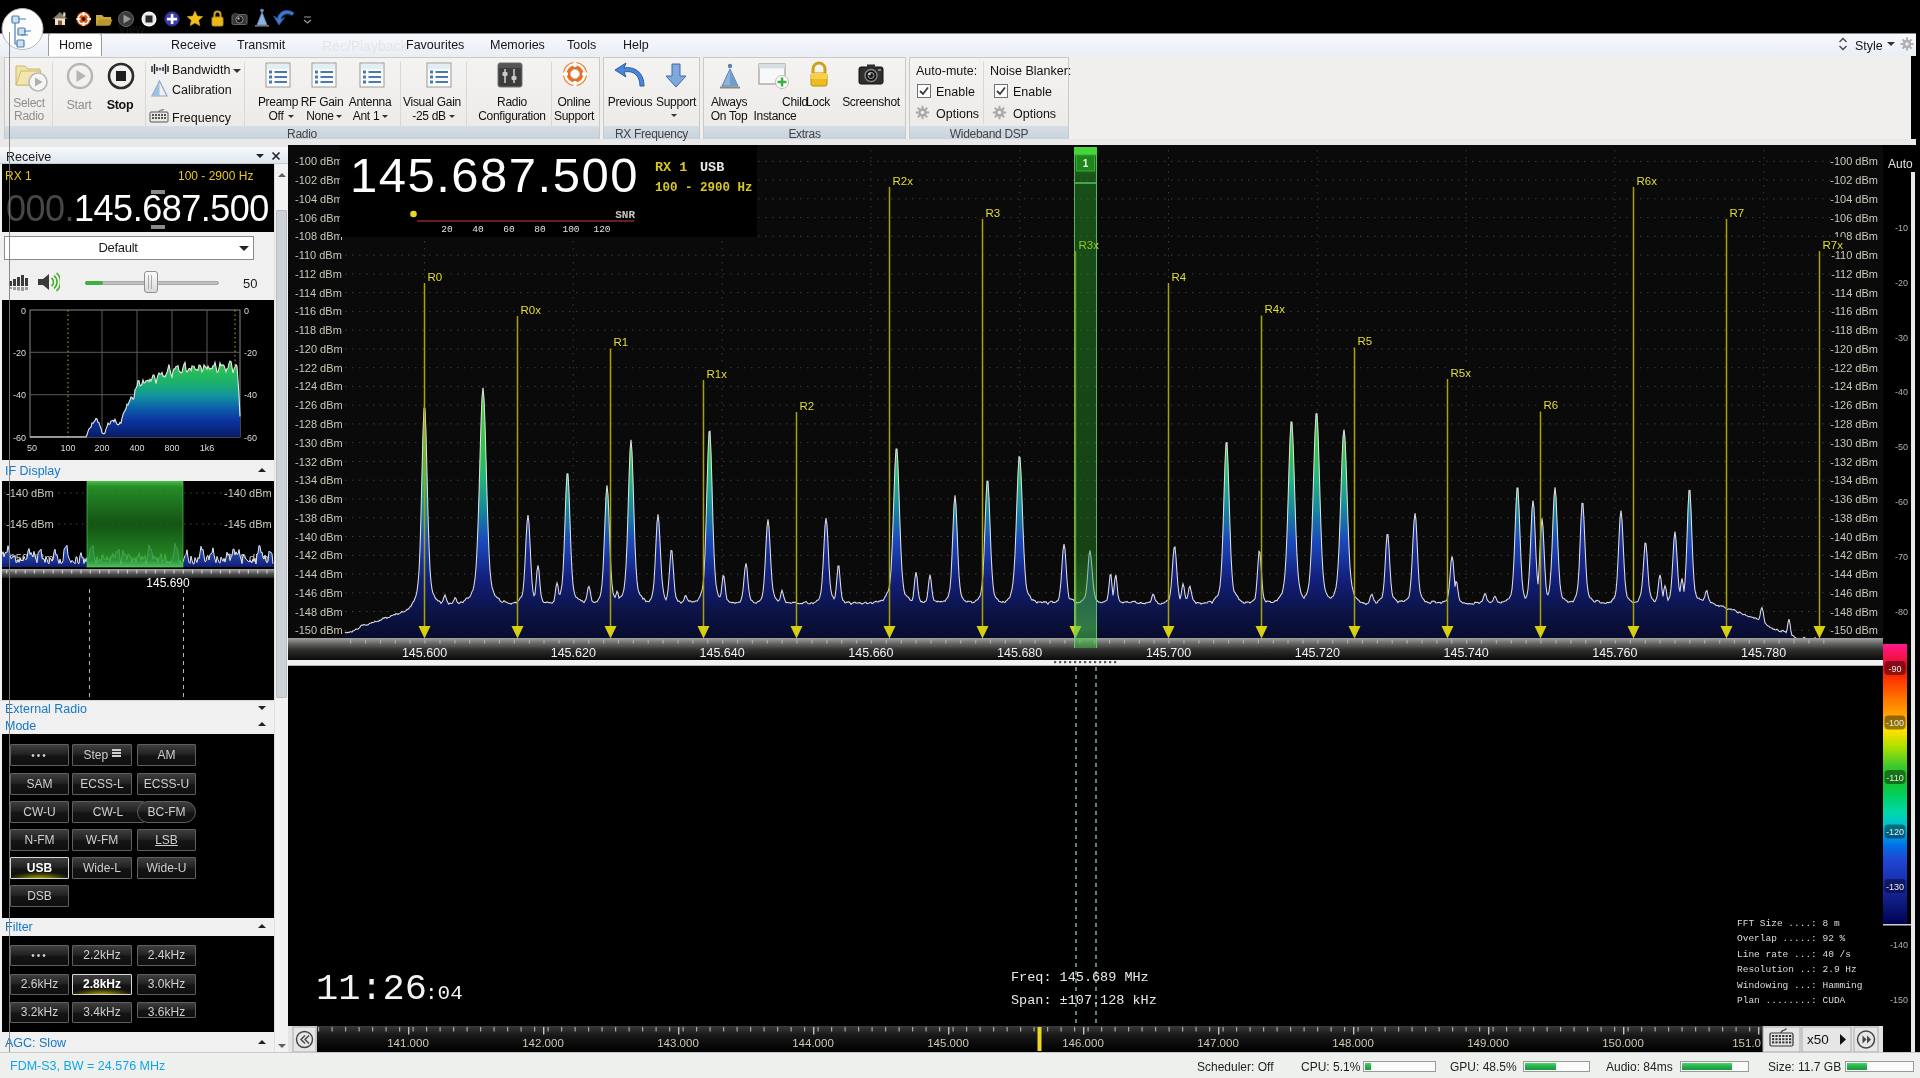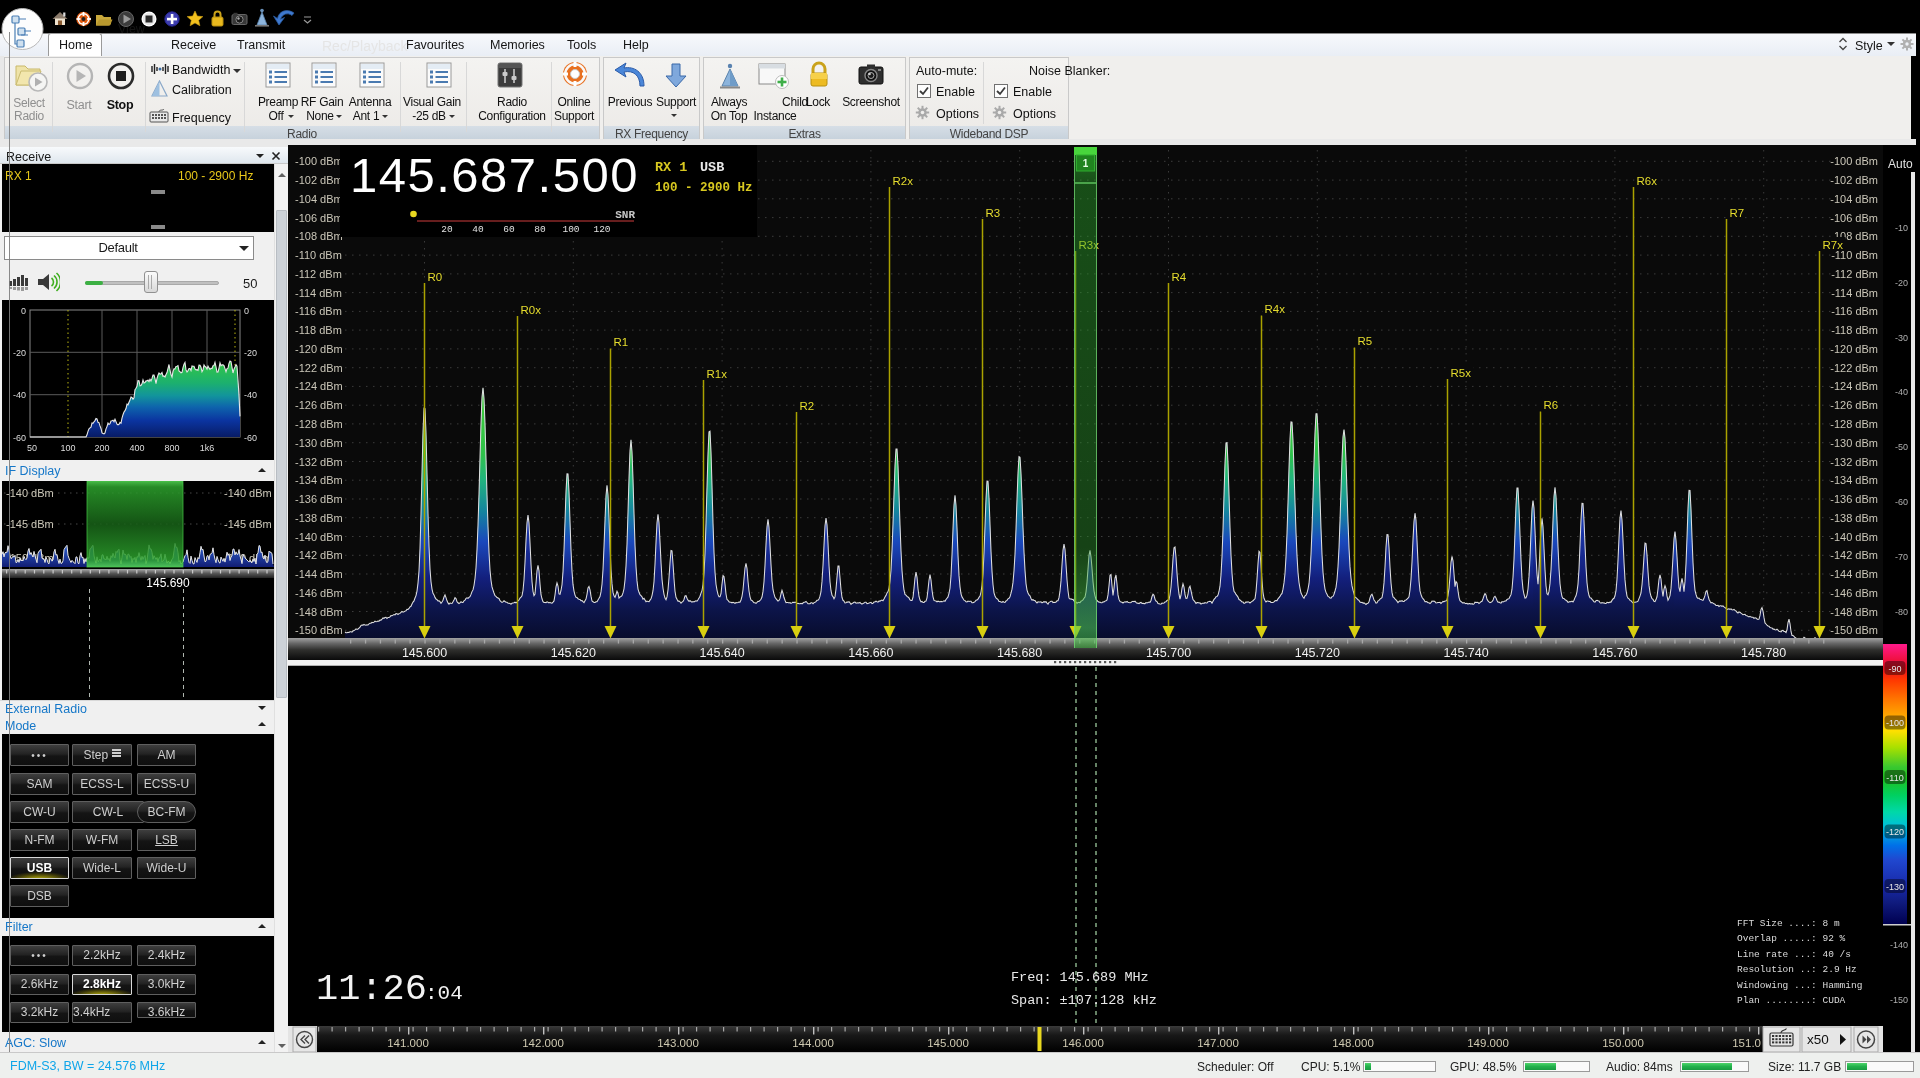--- a/index.html
+++ b/index.html
@@ -279,21 +279,21 @@
 <svg class="g" style="left:858;top:63" width="26" height="24" viewBox="0 0 26 24">
 <rect x="1" y="4" width="24" height="17" rx="2" fill="#2e2e2e" stroke="#111"></rect>
 <rect x="9" y="1.5" width="8" height="4" fill="#2e2e2e"></rect>
 <circle cx="13" cy="12.5" r="6" fill="#111" stroke="#888" stroke-width="1.4"></circle>
 <circle cx="13" cy="12.5" r="3" fill="#1a1a1a" stroke="#aaa"></circle>
 <circle cx="11.5" cy="11" r="1.3" fill="#cfcfcf"></circle>
       <rect x="20" y="6" width="3" height="2" fill="#888"></rect>
     </svg>
 <div style="position:absolute;left:771px;top:95px;width:200px;text-align:center;font-size:12px;color:#111;white-space:nowrap;letter-spacing:-0.3px;">Screenshot</div>
 <div style="position:absolute;left:916px;top:63.5px;font-size:12.5px;color:#111;white-space:nowrap;">Auto-mute:</div>
-<div style="position:absolute;left:990px;top:63.5px;font-size:12.5px;color:#111;white-space:nowrap;margin-left:39px;">Noise Blanker:</div>
+<div style="position:absolute;left:990px;top:63.5px;font-size:12.5px;color:#111;white-space:nowrap;">Noise Blanker:</div>
 <div style="position:absolute;left:983px;top:62px;width:1px;height:62px;background:#d8d8d8"></div>
 <svg class="g" style="left:917px;top:84px" width="14" height="14" viewBox="0 0 14 14">
 <rect x="0.5" y="0.5" width="13" height="13" fill="#fdfdfd" stroke="#707070"></rect>
 <path d="M3 7 L6 10 L11 3.5" fill="none" stroke="#3a3a3a" stroke-width="1.8"></path>
     </svg>
 <div style="position:absolute;left:936px;top:85px;font-size:12.5px;color:#111;white-space:nowrap;">Enable</div>
 <svg class="g" style="left:994px;top:84px" width="14" height="14" viewBox="0 0 14 14">
 <rect x="0.5" y="0.5" width="13" height="13" fill="#fdfdfd" stroke="#707070"></rect>
 <path d="M3 7 L6 10 L11 3.5" fill="none" stroke="#3a3a3a" stroke-width="1.8"></path>
     </svg>
@@ -331,20 +331,21 @@
 <div style="position:absolute;left:0px;top:147px;width:288px;height:905px;background:#f0f0f0"></div>
 <div style="position:absolute;left:0px;top:147px;width:288px;height:17px;background:linear-gradient(#f8fafc,#dfe7ee);border-bottom:1px solid #c8c8c8"></div>
 <div style="position:absolute;left:6px;top:149.5px;font-size:12.5px;color:#1a1a1a;white-space:nowrap;">Receive</div>
 <div style="position:absolute;left:256px;top:153.5px;width:0;height:0;border-left:4.5px solid transparent;border-right:4.5px solid transparent;border-top:4.5px solid #222"></div>
 <svg class="g" style="left:271;top:151" width="10" height="10" viewBox="0 0 10 10">
       <path d="M1.5 1.5 L8.5 8.5 M8.5 1.5 L1.5 8.5" stroke="#222" stroke-width="1.6"></path>
     </svg>
 <div style="position:absolute;left:2px;top:164px;width:272px;height:68px;background:#000"></div>
 <div style="position:absolute;left:5px;top:169px;font-size:12px;color:#e8c81a;white-space:nowrap;">RX 1</div>
 <div style="position:absolute;left:178px;top:169px;font-size:12px;color:#e8c81a;white-space:nowrap;">100 - 2900 Hz</div>
+<div style="position:absolute;left:6px;top:188px;width:266px;font-size:36px;color:#464646;white-space:nowrap;letter-spacing:-0.5px">000.<span style="color:#fff">145.687.500</span></div>
 <div style="position:absolute;left:151px;top:190px;width:14px;height:3.5px;background:#8a8a8a"></div>
 <div style="position:absolute;left:151px;top:225px;width:14px;height:3.5px;background:#8a8a8a"></div>
 <div style="position:absolute;left:4px;top:236px;width:250px;height:24px;background:#fff;border:1px solid #8a8a8a"></div>
 <div style="position:absolute;left:18px;top:240px;width:200px;text-align:center;font-size:13px;color:#1a1a1a;white-space:nowrap;letter-spacing:-0.3px;">Default</div>
 <div style="position:absolute;left:239px;top:245.5px;width:0;height:0;border-left:5px solid transparent;border-right:5px solid transparent;border-top:5px solid #222"></div>
 <svg class="g" style="left:8;top:271" width="22" height="22" viewBox="0 0 22 22">
 <g fill="#3a3a3a">
         <rect x="1" y="10" width="3" height="5"></rect>
         <rect x="5" y="8" width="3" height="7"></rect>
         <rect x="9" y="6" width="3" height="9"></rect>
@@ -505,21 +506,21 @@
 <div style="position:absolute;left:5px;top:920px;font-size:12.5px;color:#1577c8;white-space:nowrap;">Filter</div>
 <div style="position:absolute;left:258px;top:924px;width:0;height:0;border-left:4px solid transparent;border-right:4px solid transparent;border-bottom:4px solid #222"></div>
 <div style="position:absolute;left:2px;top:936px;width:272px;height:96px;background:#000"></div>
 <div style="position:absolute;background:linear-gradient(#3e3e3e,#232323 45%,#141414 55%,#0f0f0f);border:1px solid #5f5f5f;border-radius:1px;color:#cfcfcf;font-size:12px;text-align:center;left:10px;top:945px;width:59px;height:21px;line-height:19px;font-size:12px;"><span style="letter-spacing:2px;font-size:10px">•••</span></div>
 <div style="position:absolute;background:linear-gradient(#3e3e3e,#232323 45%,#141414 55%,#0f0f0f);border:1px solid #5f5f5f;border-radius:1px;color:#cfcfcf;font-size:12px;text-align:center;left:72px;top:945px;width:60px;height:21px;line-height:19px;font-size:12px;">2.2kHz</div>
 <div style="position:absolute;background:linear-gradient(#3e3e3e,#232323 45%,#141414 55%,#0f0f0f);border:1px solid #5f5f5f;border-radius:1px;color:#cfcfcf;font-size:12px;text-align:center;left:137px;top:945px;width:59px;height:21px;line-height:19px;font-size:12px;">2.4kHz</div>
 <div style="position:absolute;background:linear-gradient(#3e3e3e,#232323 45%,#141414 55%,#0f0f0f);border:1px solid #5f5f5f;border-radius:1px;color:#cfcfcf;font-size:12px;text-align:center;left:10px;top:973.5px;width:59px;height:21px;line-height:19px;font-size:12px;">2.6kHz</div>
 <div style="position:absolute;background:linear-gradient(#3e3e3e,#232323 45%,#141414 55%,#0f0f0f);border:1px solid #5f5f5f;border-radius:1px;color:#cfcfcf;font-size:12px;text-align:center;left:72px;top:973.5px;width:60px;height:21px;line-height:19px;font-size:12px;color:#fff;font-weight:bold;border-color:#d8d8d8;background:linear-gradient(#3e3e3e,#232323 45%,#141414 55%,#0f0f0f),radial-gradient(ellipse 80% 60% at 50% 105%,rgba(200,190,0,.95),rgba(120,110,0,.4) 55%,transparent 75%);background:radial-gradient(ellipse 80% 55% at 50% 108%,rgba(205,195,10,.95),rgba(120,110,0,.35) 55%,transparent 72%),linear-gradient(#3e3e3e,#232323 45%,#141414 55%,#0f0f0f);">2.8kHz</div>
 <div style="position:absolute;background:linear-gradient(#3e3e3e,#232323 45%,#141414 55%,#0f0f0f);border:1px solid #5f5f5f;border-radius:1px;color:#cfcfcf;font-size:12px;text-align:center;left:137px;top:973.5px;width:59px;height:21px;line-height:19px;font-size:12px;">3.0kHz</div>
 <div style="position:absolute;background:linear-gradient(#3e3e3e,#232323 45%,#141414 55%,#0f0f0f);border:1px solid #5f5f5f;border-radius:1px;color:#cfcfcf;font-size:12px;text-align:center;left:10px;top:1002px;width:59px;height:21px;line-height:19px;font-size:12px;">3.2kHz</div>
-<div style="position:absolute;background:linear-gradient(#3e3e3e,#232323 45%,#141414 55%,#0f0f0f);border:1px solid #5f5f5f;border-radius:1px;color:#cfcfcf;font-size:12px;left:72px;top:1002px;width:60px;height:21px;line-height:19px;font-size:12px;">3.4kHz</div>
+<div style="position:absolute;background:linear-gradient(#3e3e3e,#232323 45%,#141414 55%,#0f0f0f);border:1px solid #5f5f5f;border-radius:1px;color:#cfcfcf;font-size:12px;text-align:center;left:72px;top:1002px;width:60px;height:21px;line-height:19px;font-size:12px;">3.4kHz</div>
 <div style="position:absolute;background:linear-gradient(#3e3e3e,#232323 45%,#141414 55%,#0f0f0f);border:1px solid #5f5f5f;border-radius:1px;color:#cfcfcf;font-size:12px;text-align:center;left:137px;top:1002px;width:59px;height:16px;line-height:19px;font-size:12px;">3.6kHz</div>
 <div style="position:absolute;left:0px;top:1032px;width:288px;height:20px;background:#f0f0f0"></div>
 <div style="position:absolute;left:5px;top:1036px;font-size:12.5px;color:#1577c8;white-space:nowrap;">AGC: Slow</div>
 <div style="position:absolute;left:258px;top:1040px;width:0;height:0;border-left:4px solid transparent;border-right:4px solid transparent;border-bottom:4px solid #222"></div>
 <div style="position:absolute;left:274px;top:164px;width:14px;height:888px;background:#f2f2f2;border-left:1px solid #e0e0e0"></div>
 <div style="position:absolute;left:278px;top:173px;width:0;height:0;border-left:4px solid transparent;border-right:4px solid transparent;border-bottom:4px solid #606060"></div>
 <div style="position:absolute;left:275.5px;top:210px;width:11px;height:488px;background:#cdd2d8;border:1px solid #b8bdc3;border-radius:1px"></div>
 <div style="position:absolute;left:278px;top:1044px;width:0;height:0;border-left:4px solid transparent;border-right:4px solid transparent;border-top:4px solid #606060"></div>
 <svg class="g" style="left:288;top:145" width="1632" height="907" viewBox="288 145 1632 907" font-family="Liberation Sans">
       <rect x="288" y="145" width="1632" height="907" fill="#000"></rect>

